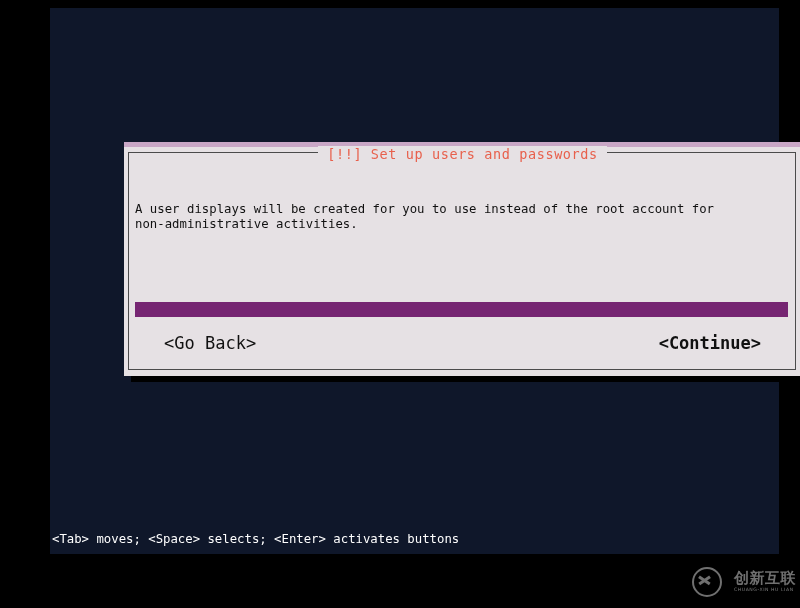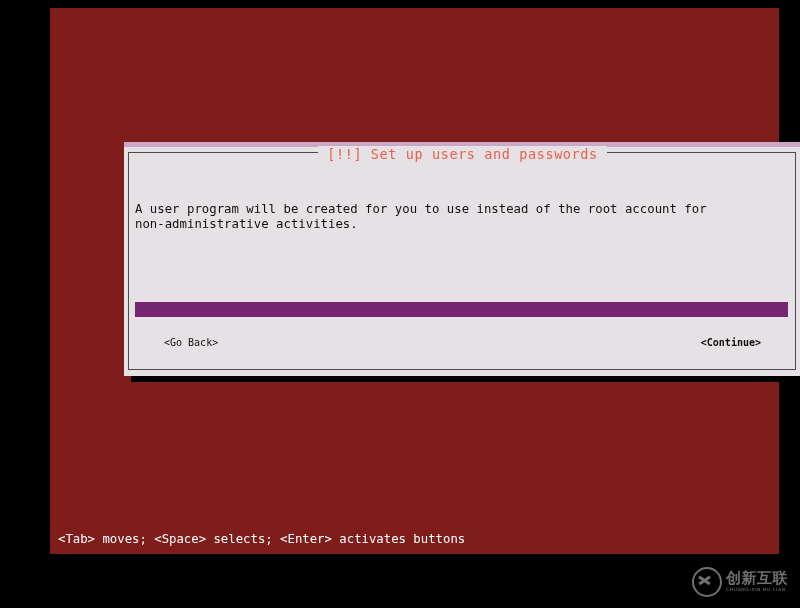--- a/index.html
+++ b/index.html
@@ -21,21 +21,21 @@
     background: #000000;
   }
 
   
   #console {
     position: absolute;
     left: 50px;
     top: 8px;
     width: 729px;
     height: 546px;
-    background: #7f1d1d;
+    background: #0f172a;
   }
 
   
   #dialog-shadow {
     position: absolute;
     left: 81px;
     top: 141px;
     width: 677px;
     height: 233px;
     background: #000000;
@@ -134,52 +134,52 @@
   .btn-row {
     position: absolute;
     left: 0;
     right: 0;
     top: 193px;
     height: 16px;
   }
   .btn {
     position: absolute;
     color: #111111;
-    font-size: 10px;
+    font-size: 17px;
     line-height: 16px;
     white-space: pre;
   }
   .btn-back { left: 40px; }
   .btn-continue { right: 40px; font-weight: bold; }
 
   
   #helpbar {
     position: absolute;
     left: 50px;
     top: 531px;
     width: 729px;
     height: 16px;
     color: #ffffff;
     font-size: 12.3px;
     line-height: 16px;
     white-space: pre;
-    padding-left: 8px;
+    padding-left: 2px;
     box-sizing: border-box;
   }
 
   
   #watermark {
     position: absolute;
     right: 4px;
     bottom: 6px;
     width: 104px;
     height: 40px;
     display: flex;
     align-items: center;
-    gap: 4px;
+    gap: 12px;
     opacity: 0.72;
     margin-top: 45px;
   }
   #watermark .wm-mark {
     width: 26px;
     height: 26px;
     border: 2.5px solid #9b9b9b;
     border-radius: 50%;
     position: relative;
     flex: 0 0 auto;
@@ -228,21 +228,21 @@
 
     <div id="dialog">
       <div class="dlg-topstrip"></div>
       <div class="dlg-frame"></div>
 
       <div class="dlg-title">
         <span class="title-text">[!!] Set up users and passwords</span>
       </div>
 
       <div class="dlg-body">
-        <div class="para">A user program will be created for you to use instead of the root account for
+        <div class="para">A user displays will be created for you to use instead of the root account for
 non-administrative activities.</div>
         <div class="gap"></div>
         <div class="gap"></div>
       </div>
 
       <div class="input-row">
         <span class="input-cursor"></span>
       </div>
 
       <div class="btn-row">

